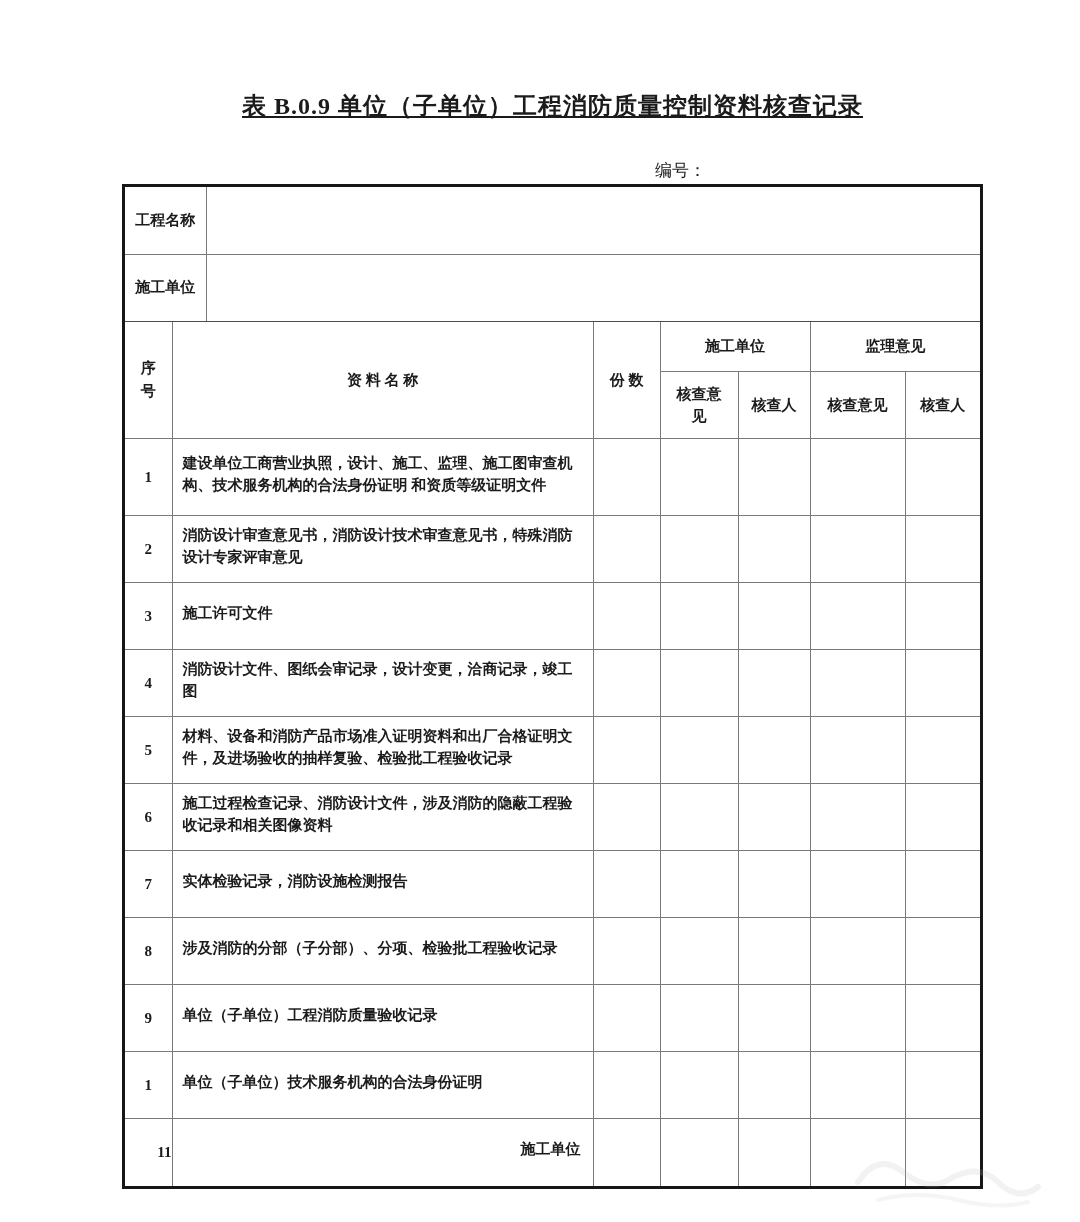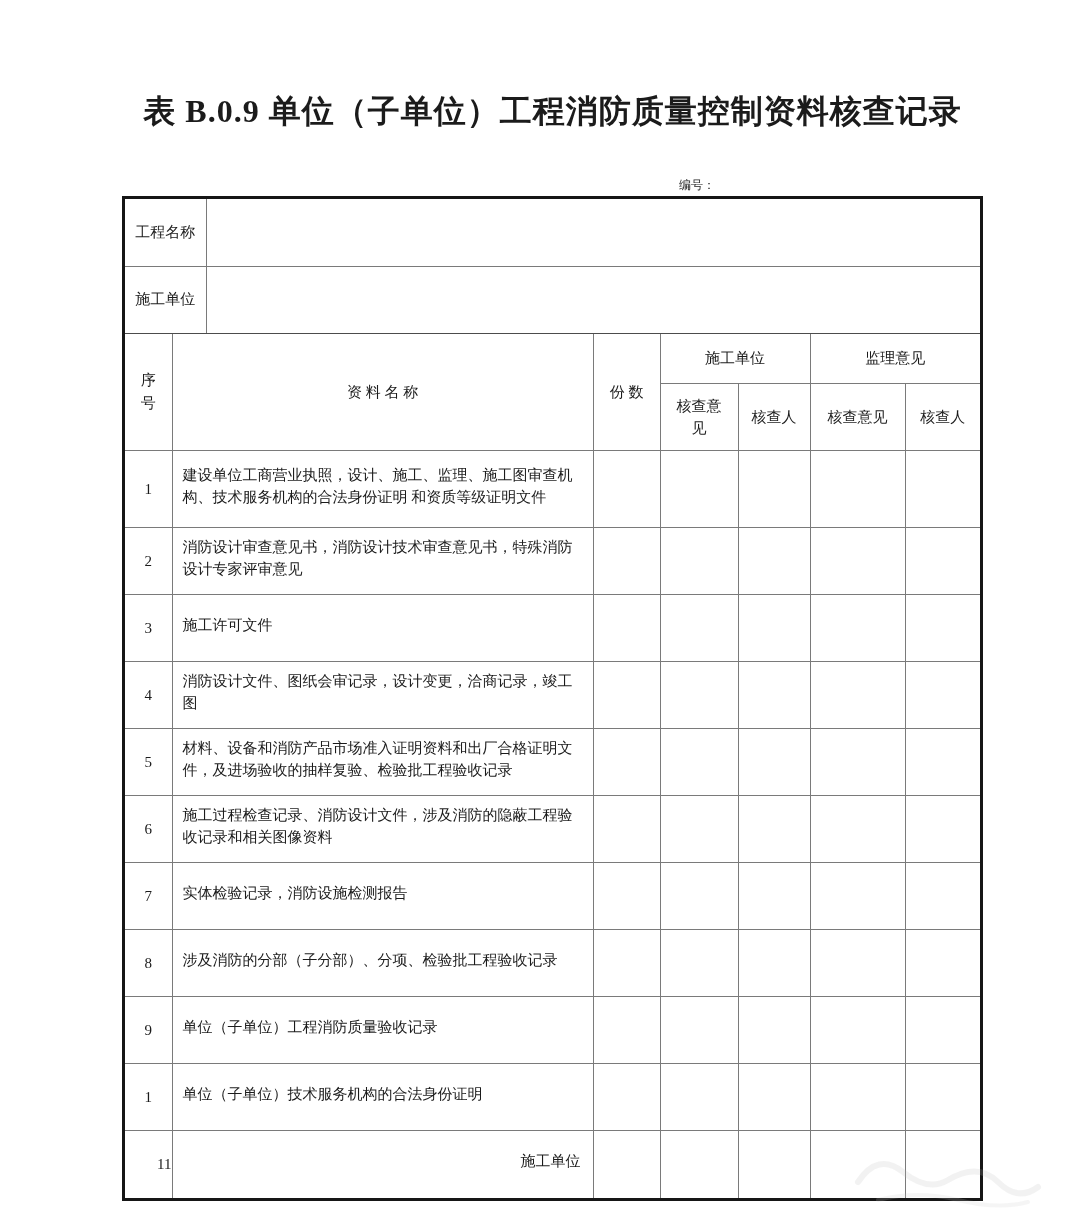--- a/index.html
+++ b/index.html
@@ -12,39 +12,40 @@
     color: #1b1b1b;
     overflow: hidden;
   }
   .doc {
     width: 861px;
     margin-left: 122px;
     padding-top: 90px;
   }
   .title {
     text-align: center;
-    font-size: 32px;
+    font-size: 24px;
     font-weight: bold;
     letter-spacing: 1px;
     white-space: nowrap;
+    text-decoration: underline;
   }
   .num-line {
     position: relative;
     height: 26px;
     margin-top: 36px;
   }
   .num-label {
     position: absolute;
     left: 533px;
     bottom: 2px;
-    font-size: 12px;
-    margin-left: 24px;
+    font-size: 17px;
   }
   .table-outer {
     border: 3px solid #161616;
+    font-weight: bold;
   }
   table {
     border-collapse: collapse;
     width: 100%;
     table-layout: fixed;
   }
   td {
     border: 1px solid #7a7a7a;
     font-size: 15px;
     vertical-align: middle;

